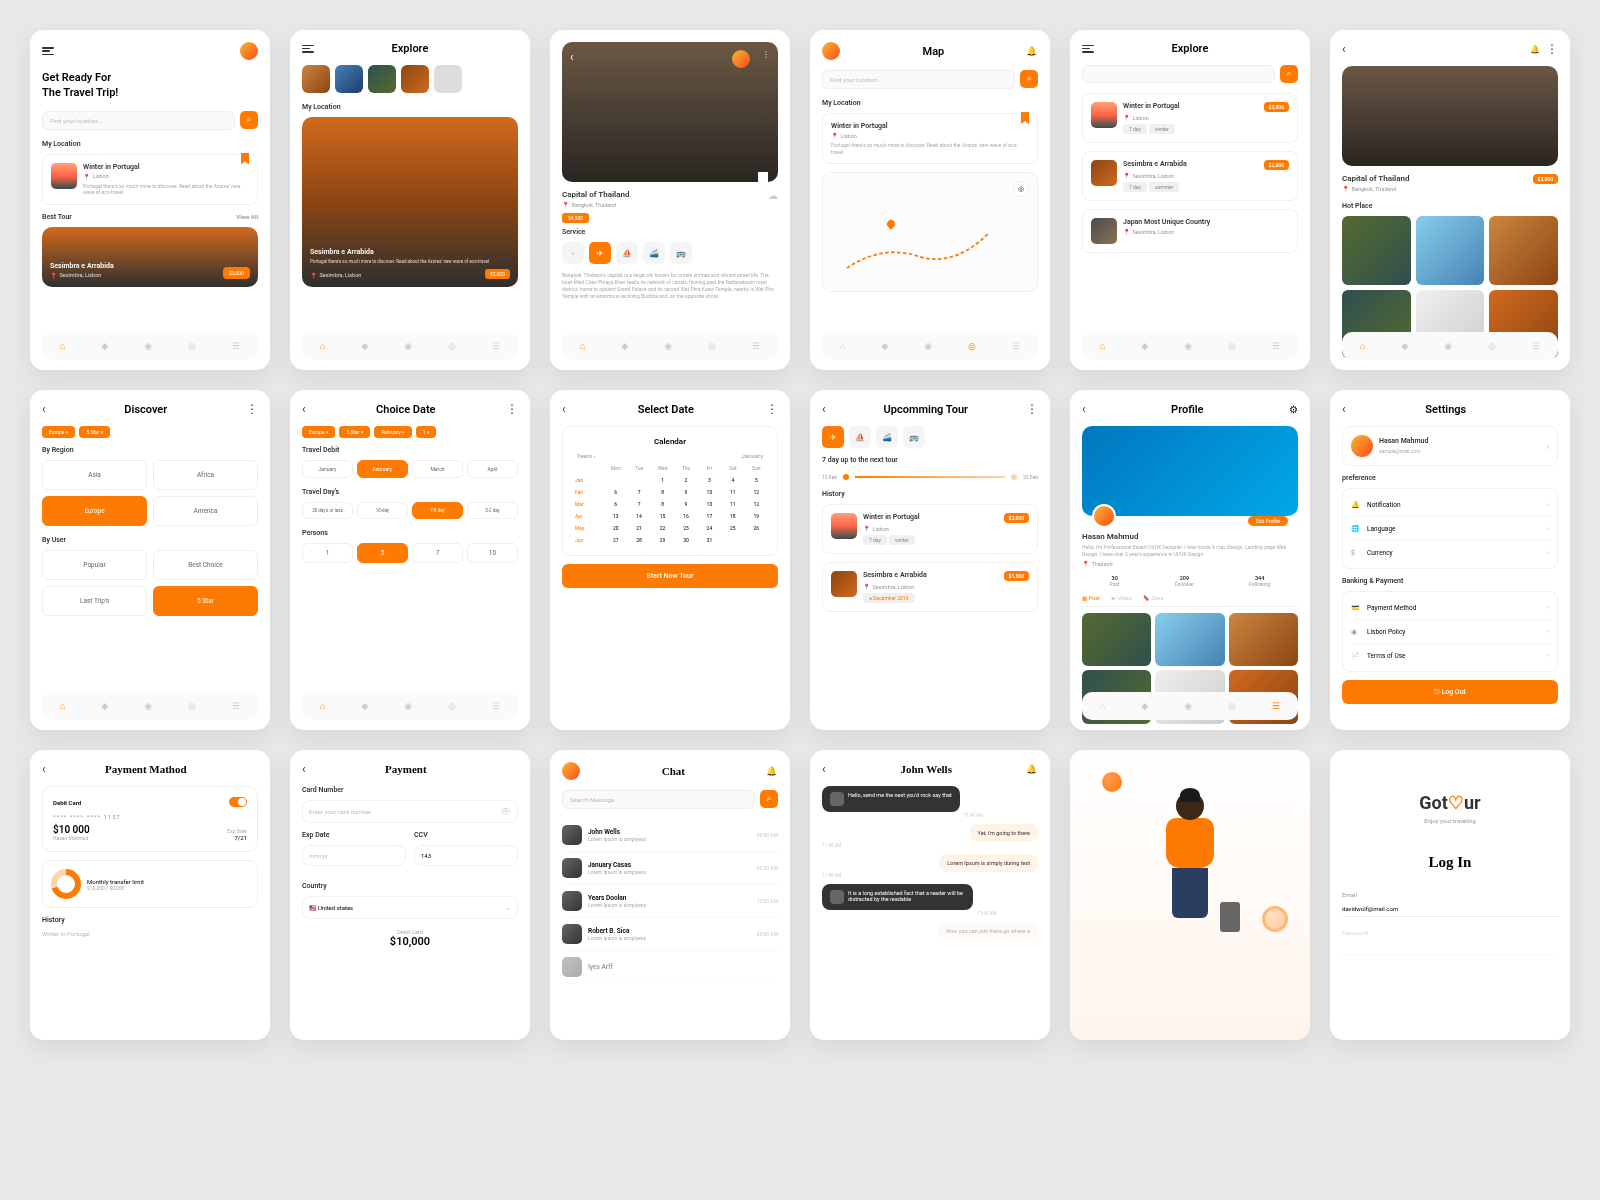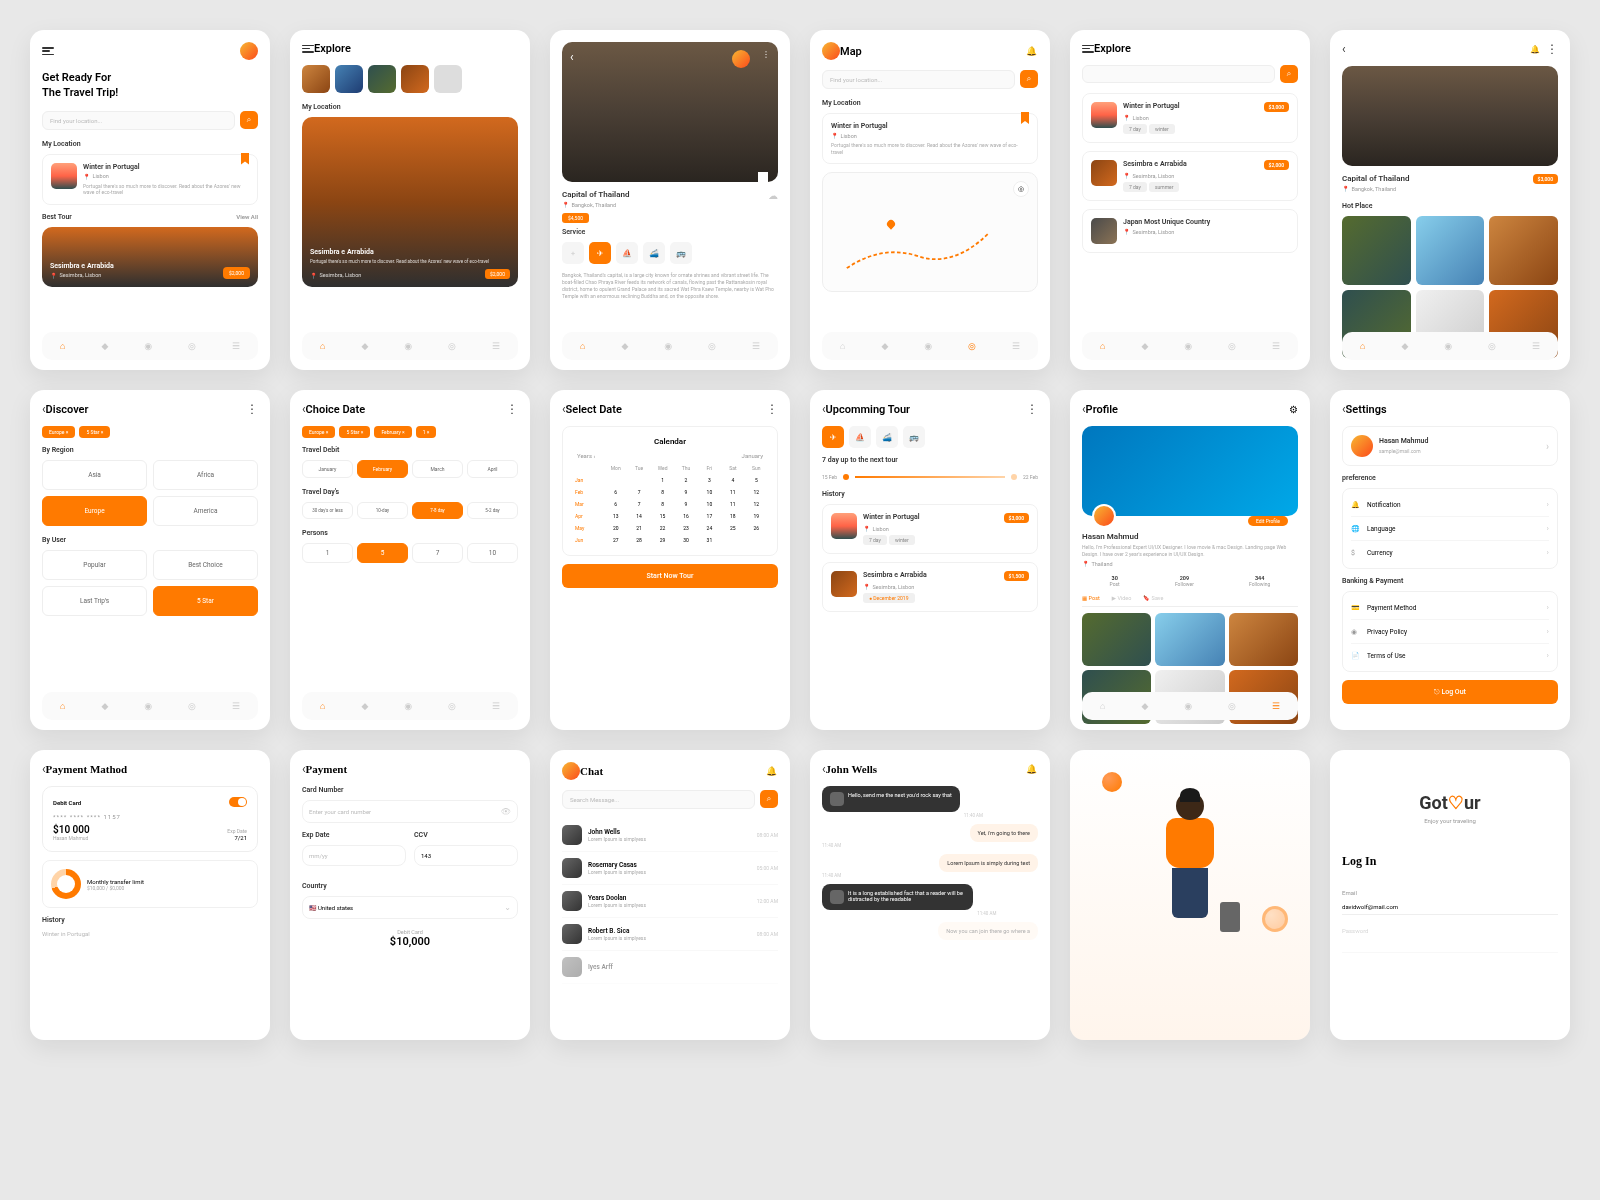--- a/index.html
+++ b/index.html
@@ -1,21 +1,21 @@
 <!DOCTYPE html>
 <html><head>
 <meta charset="utf-8">
 <style>
 *{box-sizing:border-box;margin:0;padding:0;font-family:-apple-system,BlinkMacSystemFont,"Segoe UI",Roboto,sans-serif}
 body{background:#e8e8e8;padding:30px;min-height:1200px}
 .grid{display:grid;grid-template-columns:repeat(6,1fr);gap:20px;max-width:1540px;margin:0 auto}
 .screen{background:#fff;border-radius:14px;box-shadow:0 8px 24px rgba(0,0,0,0.08);padding:12px;height:340px;overflow:hidden;font-size:8px;position:relative}
 .r3{height:290px}
 .hdr{display:flex;align-items:center;justify-content:space-between;margin-bottom:10px}
-.hdr h2{font-size:11px;font-weight:600;flex:1;}
+.hdr h2{font-size:11px;font-weight:600;flex:1;text-align:center}
 .ham{width:12px;height:8px;display:flex;flex-direction:column;justify-content:space-between}
 .ham span{height:1.5px;background:#333;border-radius:1px}
 .ham span:nth-child(2){width:70%}
 .back{font-size:12px;color:#333}
 .dots{font-size:12px;color:#333}
 .avatar{width:18px;height:18px;border-radius:50%;background:linear-gradient(135deg,#f7b733,#fc4a1a)}
 .hero-title{font-size:11px;font-weight:600;line-height:1.3;margin-bottom:10px;font-family:Georgia,serif}
 .search-row{display:flex;gap:5px;margin-bottom:10px}
 .search{flex:1;border:1px solid #eee;border-radius:6px;padding:5px 7px;font-size:6px;color:#bbb;background:#fafafa}
 .sb{width:18px;height:18px;background:#ff7a00;border-radius:5px;display:flex;align-items:center;justify-content:center;color:#fff;font-size:8px}
@@ -102,21 +102,21 @@
 .person{width:80px;height:140px;position:relative}
 .head{width:28px;height:28px;background:#3d2817;border-radius:50%;margin:0 auto;position:relative}
 .head::after{content:'';position:absolute;top:-4px;left:4px;right:4px;height:14px;background:#1a1a1a;border-radius:50% 50% 0 0}
 .body-p{width:48px;height:50px;background:#ff7a00;border-radius:10px 10px 14px 14px;margin:-2px auto 0}
 .legs{width:36px;height:50px;background:#2a3f5f;margin:0 auto;border-radius:0 0 6px 6px}
 .case{position:absolute;bottom:0;right:-10px;width:20px;height:30px;background:#666;border-radius:3px}
 .ball{position:absolute;width:20px;height:20px;background:radial-gradient(circle at 30% 30%,#ff9a56,#ff7a00);border-radius:50%}
 .logo{font-size:18px;font-weight:700;text-align:center;margin:30px 0 4px}
 .logo span{color:#ff7a00}
 .tag{font-size:6px;color:#999;text-align:center;margin-bottom:30px}
-.login-h{font-size:12px;font-weight:600;margin-bottom:20px;font-family:Georgia,serif}
+.login-h{font-size:15px;font-weight:600;text-align:center;margin-bottom:20px;font-family:Georgia,serif}
 .field{margin-bottom:12px}
 .field label{font-size:6px;color:#999;display:block;margin-bottom:3px}
 .field input{width:100%;border:none;border-bottom:1px solid #eee;padding:4px 0;font-size:6px;outline:none}
 .tabs-p{display:flex;gap:12px;font-size:5.5px;color:#ccc;border-bottom:1px solid #eee;padding-bottom:5px;margin-bottom:6px}
 .tabs-p span.act{color:#ff7a00}
 .ep{background:#ff7a00;color:#fff;font-size:5px;padding:2px 8px;border-radius:8px;display:inline-block}
 </style>
 </head>
 <body>
 
@@ -677,21 +677,21 @@
 </div>
 <div class="sh">Banking &amp; Payment</div>
 <div class="card" style="padding:4px 8px">
 <div class="set-item">
           <span class="ic">💳</span>
           <span>Payment Method</span>
           <span class="ar">›</span>
         </div>
 <div class="set-item">
           <span class="ic">◉</span>
-          <span>Privacy Policy</span>
+          <span>Lisbon Policy</span>
           <span class="ar">›</span>
         </div>
 <div class="set-item" style="border:none">
           <span class="ic">📄</span>
           <span>Terms of Use</span>
           <span class="ar">›</span>
         </div>
 </div>
 <div class="btn-full" style="margin-top:8px">⎋ <span>Log Out</span></div>
 </div>
@@ -778,21 +778,21 @@
         <div class="av"></div>
         <div class="txt">
           <div class="nm">John Wells</div>
           <div class="msg">Lorem Ipsum is simplyess</div>
         </div>
         <div class="tm">08:00 AM</div>
       </div>
 <div class="chat-item">
         <div class="av"></div>
         <div class="txt">
-          <div class="nm">Rosemary Casas</div>
+          <div class="nm">January Casas</div>
           <div class="msg">Lorem Ipsum is simplyess</div>
         </div>
         <div class="tm">05:00 AM</div>
       </div>
 <div class="chat-item">
         <div class="av"></div>
         <div class="txt">
           <div class="nm">Years Doolan</div>
           <div class="msg">Lorem Ipsum is simplyess</div>
         </div>

